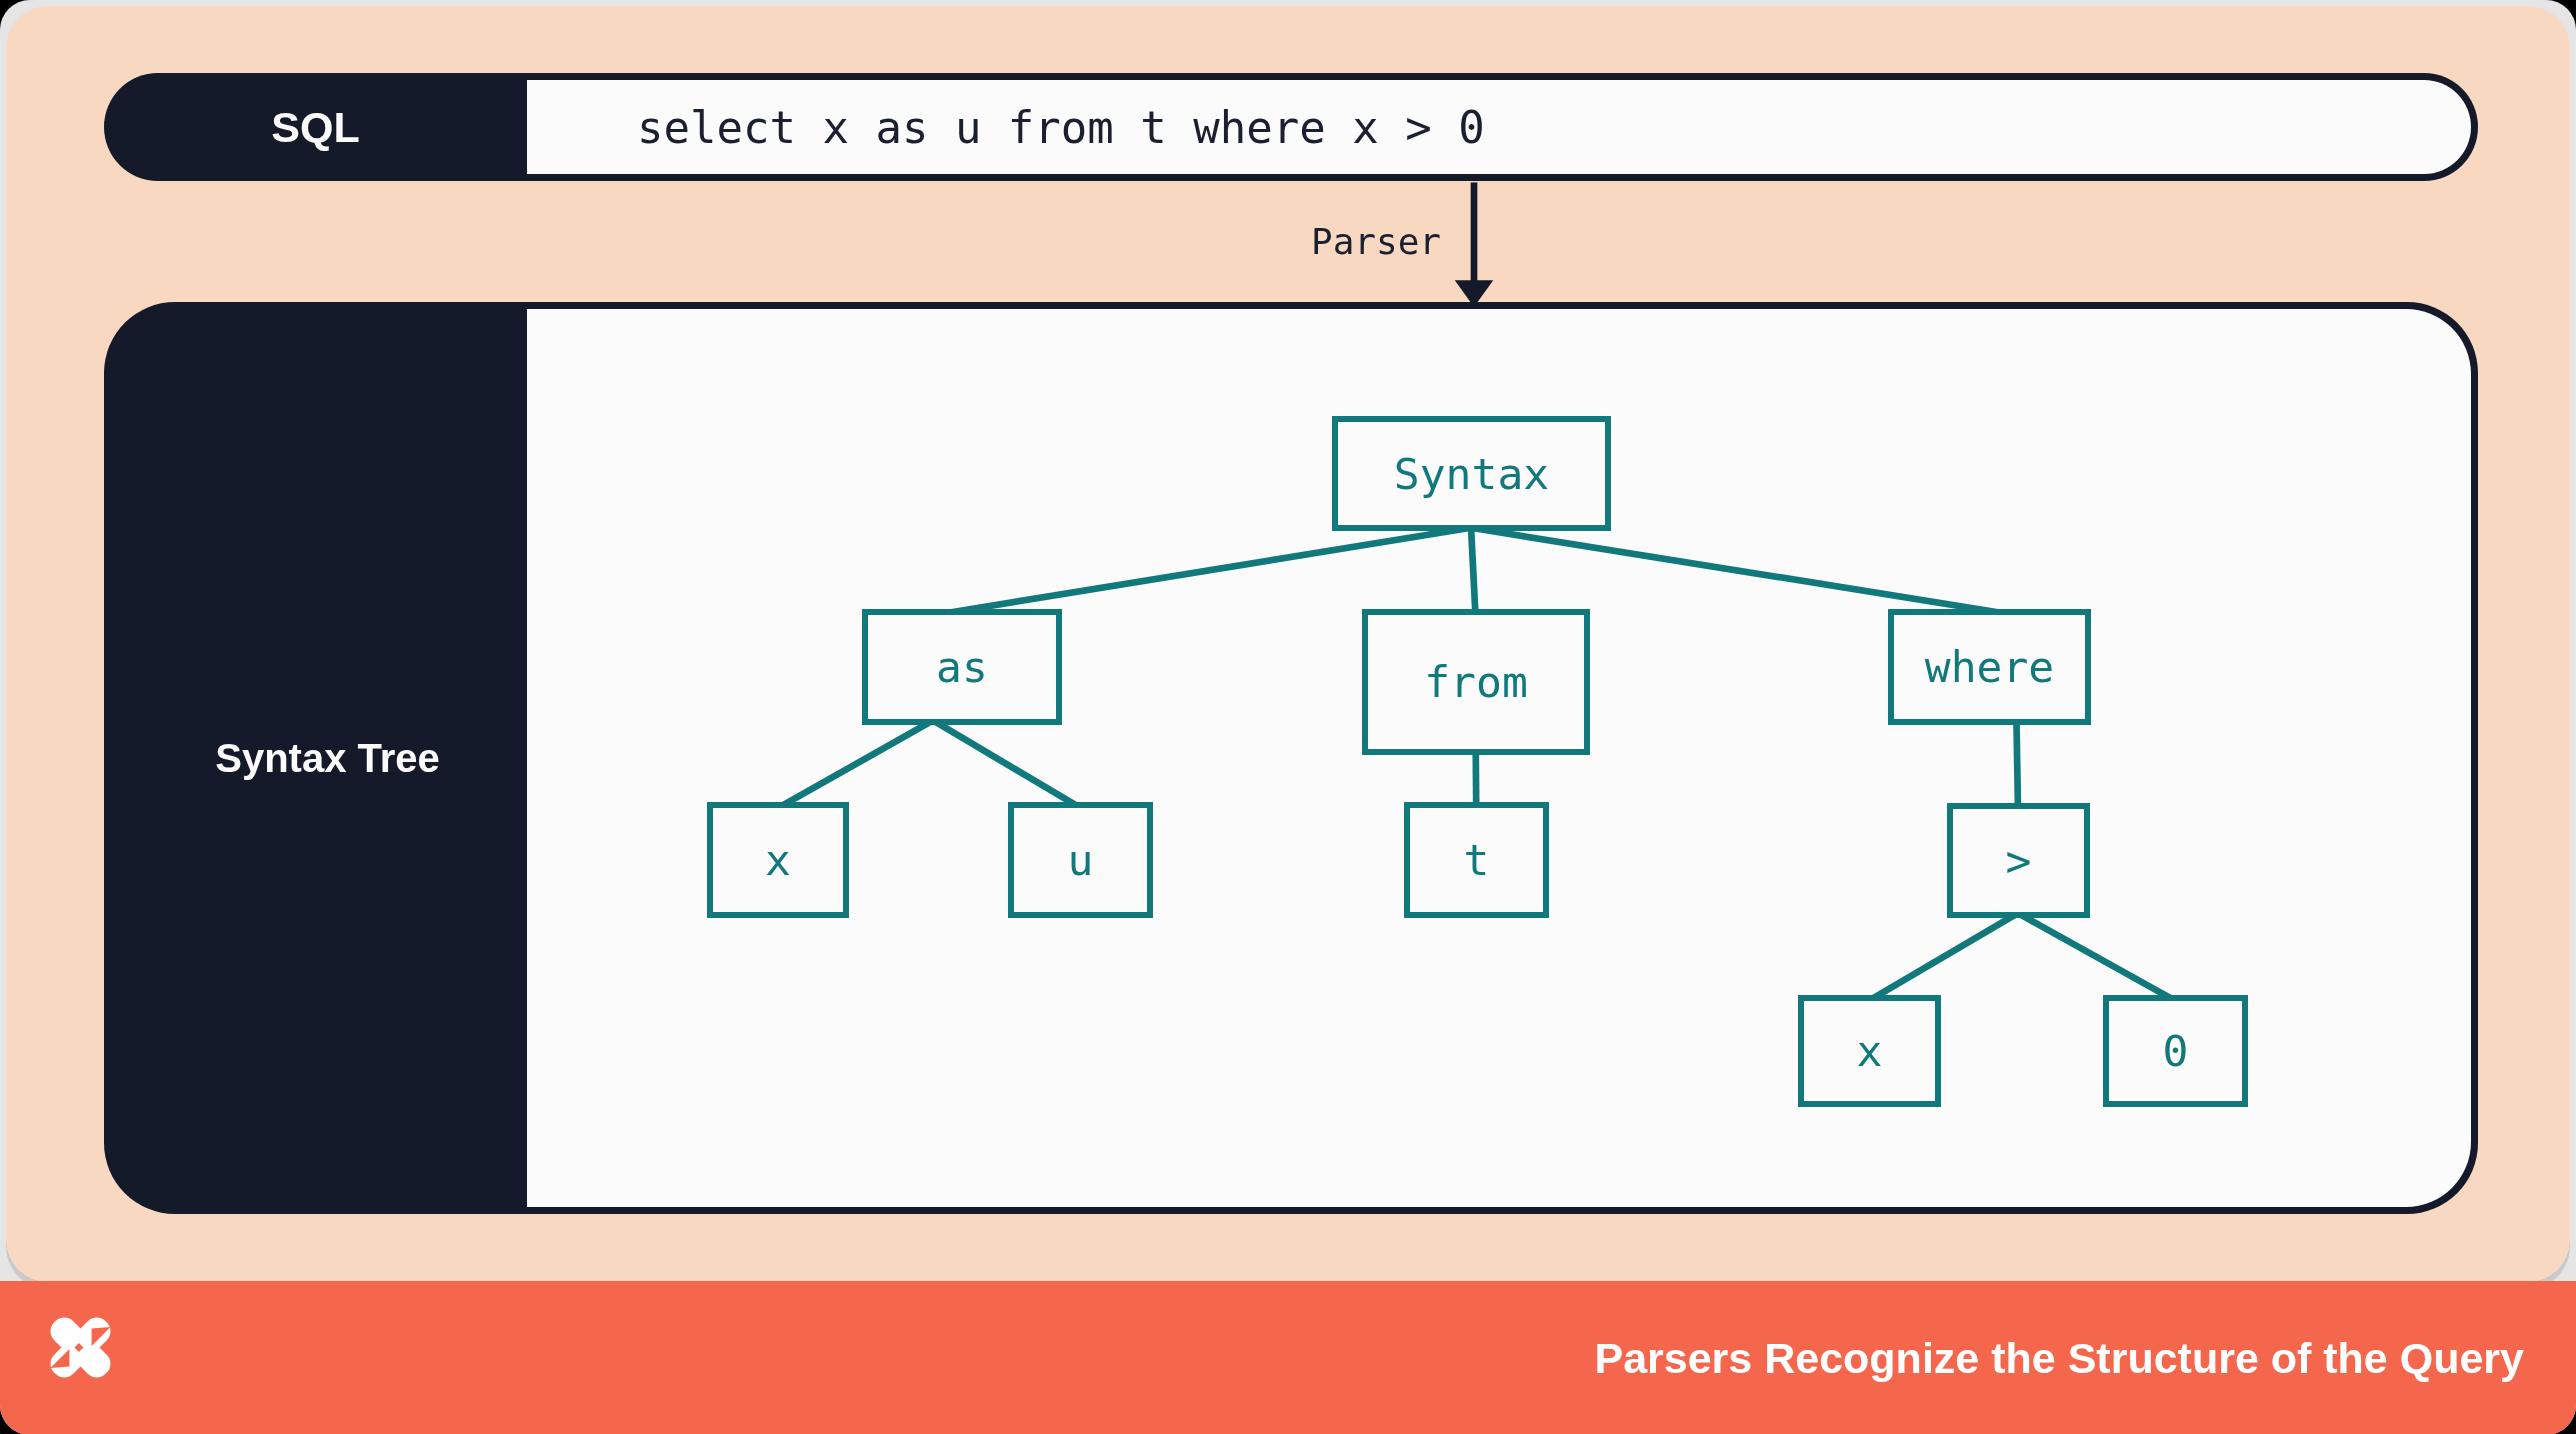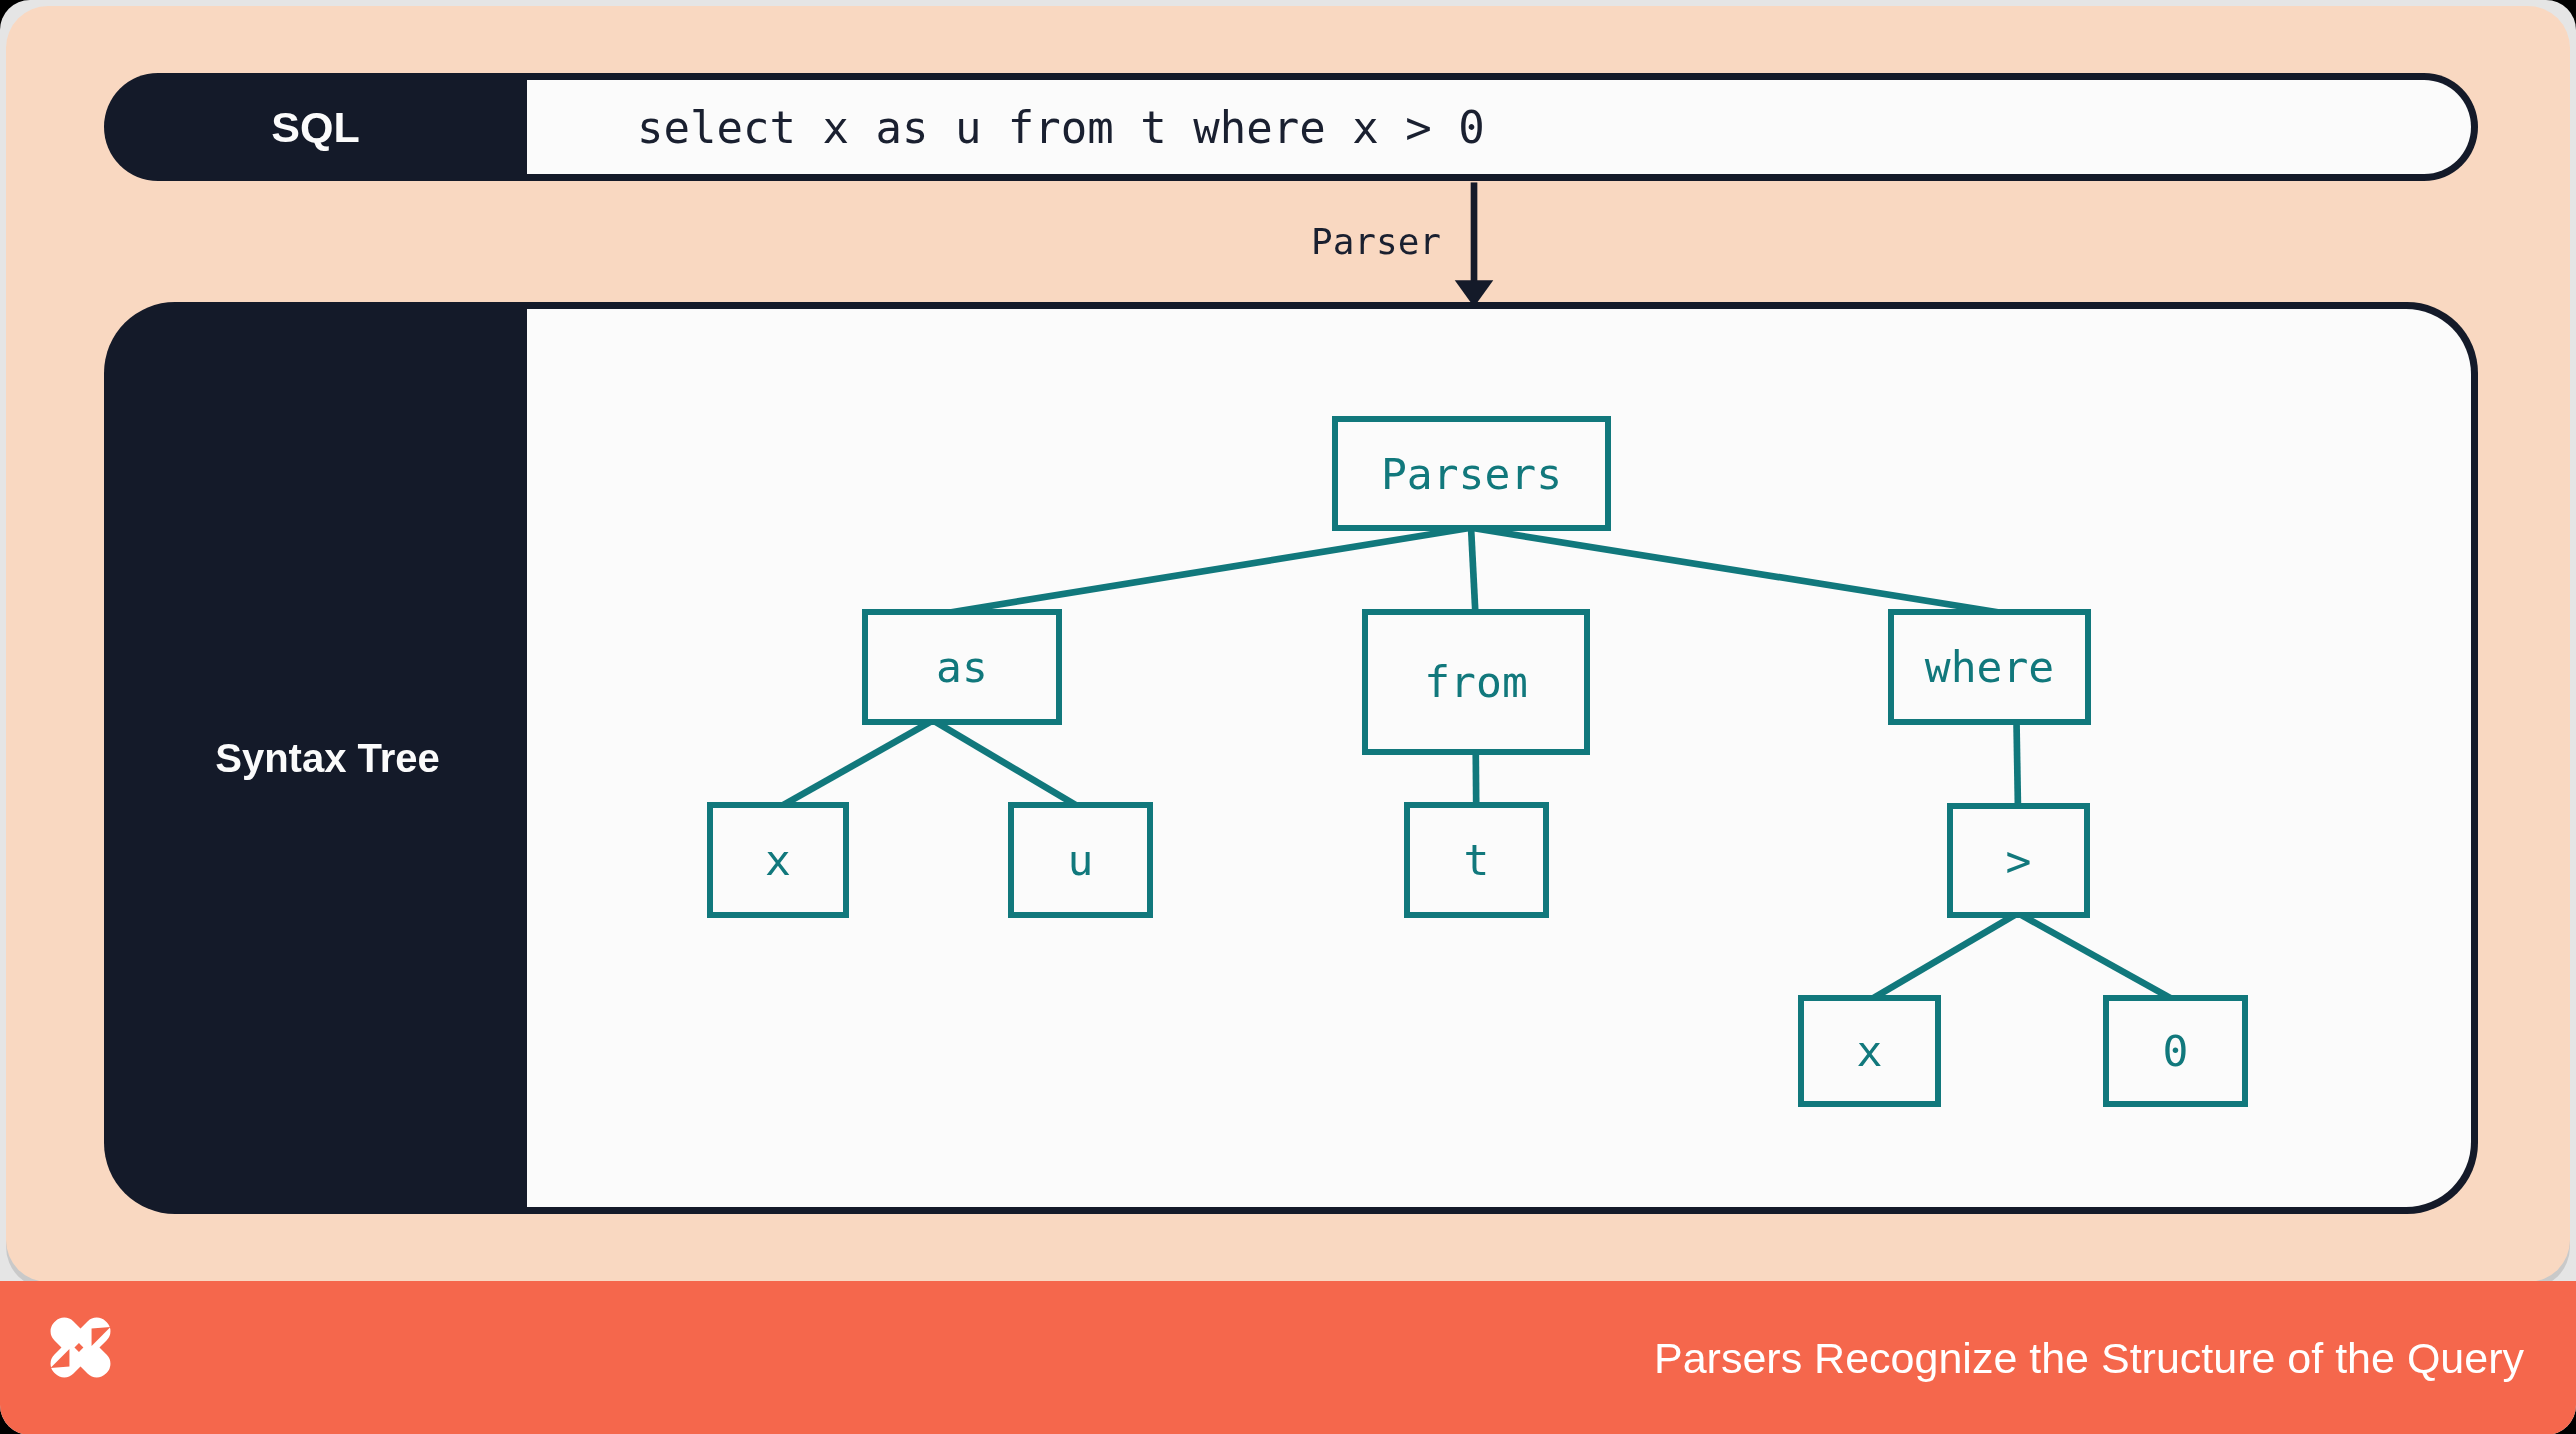--- a/index.html
+++ b/index.html
@@ -142,21 +142,21 @@
     position: absolute;
     left: 41px; top: 27px;
     width: 79px; height: 79px;
   }
   .footer .footer-title {
     position: absolute;
     right: 52px; top: 0; bottom: 0;
     display: flex; align-items: center;
     color: #FFFFFF;
     font-size: 43px;
-    font-weight: 400;
+    font-weight: 700;
   }
 </style>
 </head>
 <body>
 
 <div class="canvas">
 
   <div class="content-card"></div>
 
   <div class="sql-pill">
@@ -184,21 +184,21 @@
     <line class="edge" x1="1985" y1="712" x2="1991" y2="830"></line>
     <line class="edge" x1="1985" y1="712" x2="2721" y2="830"></line>
     <line class="edge" x1="1259" y1="972" x2="1050" y2="1090"></line>
     <line class="edge" x1="1259" y1="972" x2="1458" y2="1090"></line>
     <line class="edge" x1="1991" y1="972" x2="1992" y2="1090"></line>
     <line class="edge" x1="2721" y1="972" x2="2723" y2="1091"></line>
     <line class="edge" x1="2723" y1="1232" x2="2522" y2="1350"></line>
     <line class="edge" x1="2723" y1="1232" x2="2935" y2="1350"></line>
   </svg>
 
-  <div class="node n-select">Parsers</div>
+  <div class="node n-select">Syntax</div>
   <div class="node n-as">as</div>
   <div class="node n-from">from</div>
   <div class="node n-where">where</div>
   <div class="node n-x1">x</div>
   <div class="node n-u">u</div>
   <div class="node n-t">t</div>
   <div class="node n-gt">&gt;</div>
   <div class="node n-x2">x</div>
   <div class="node n-zero">0</div>
 

